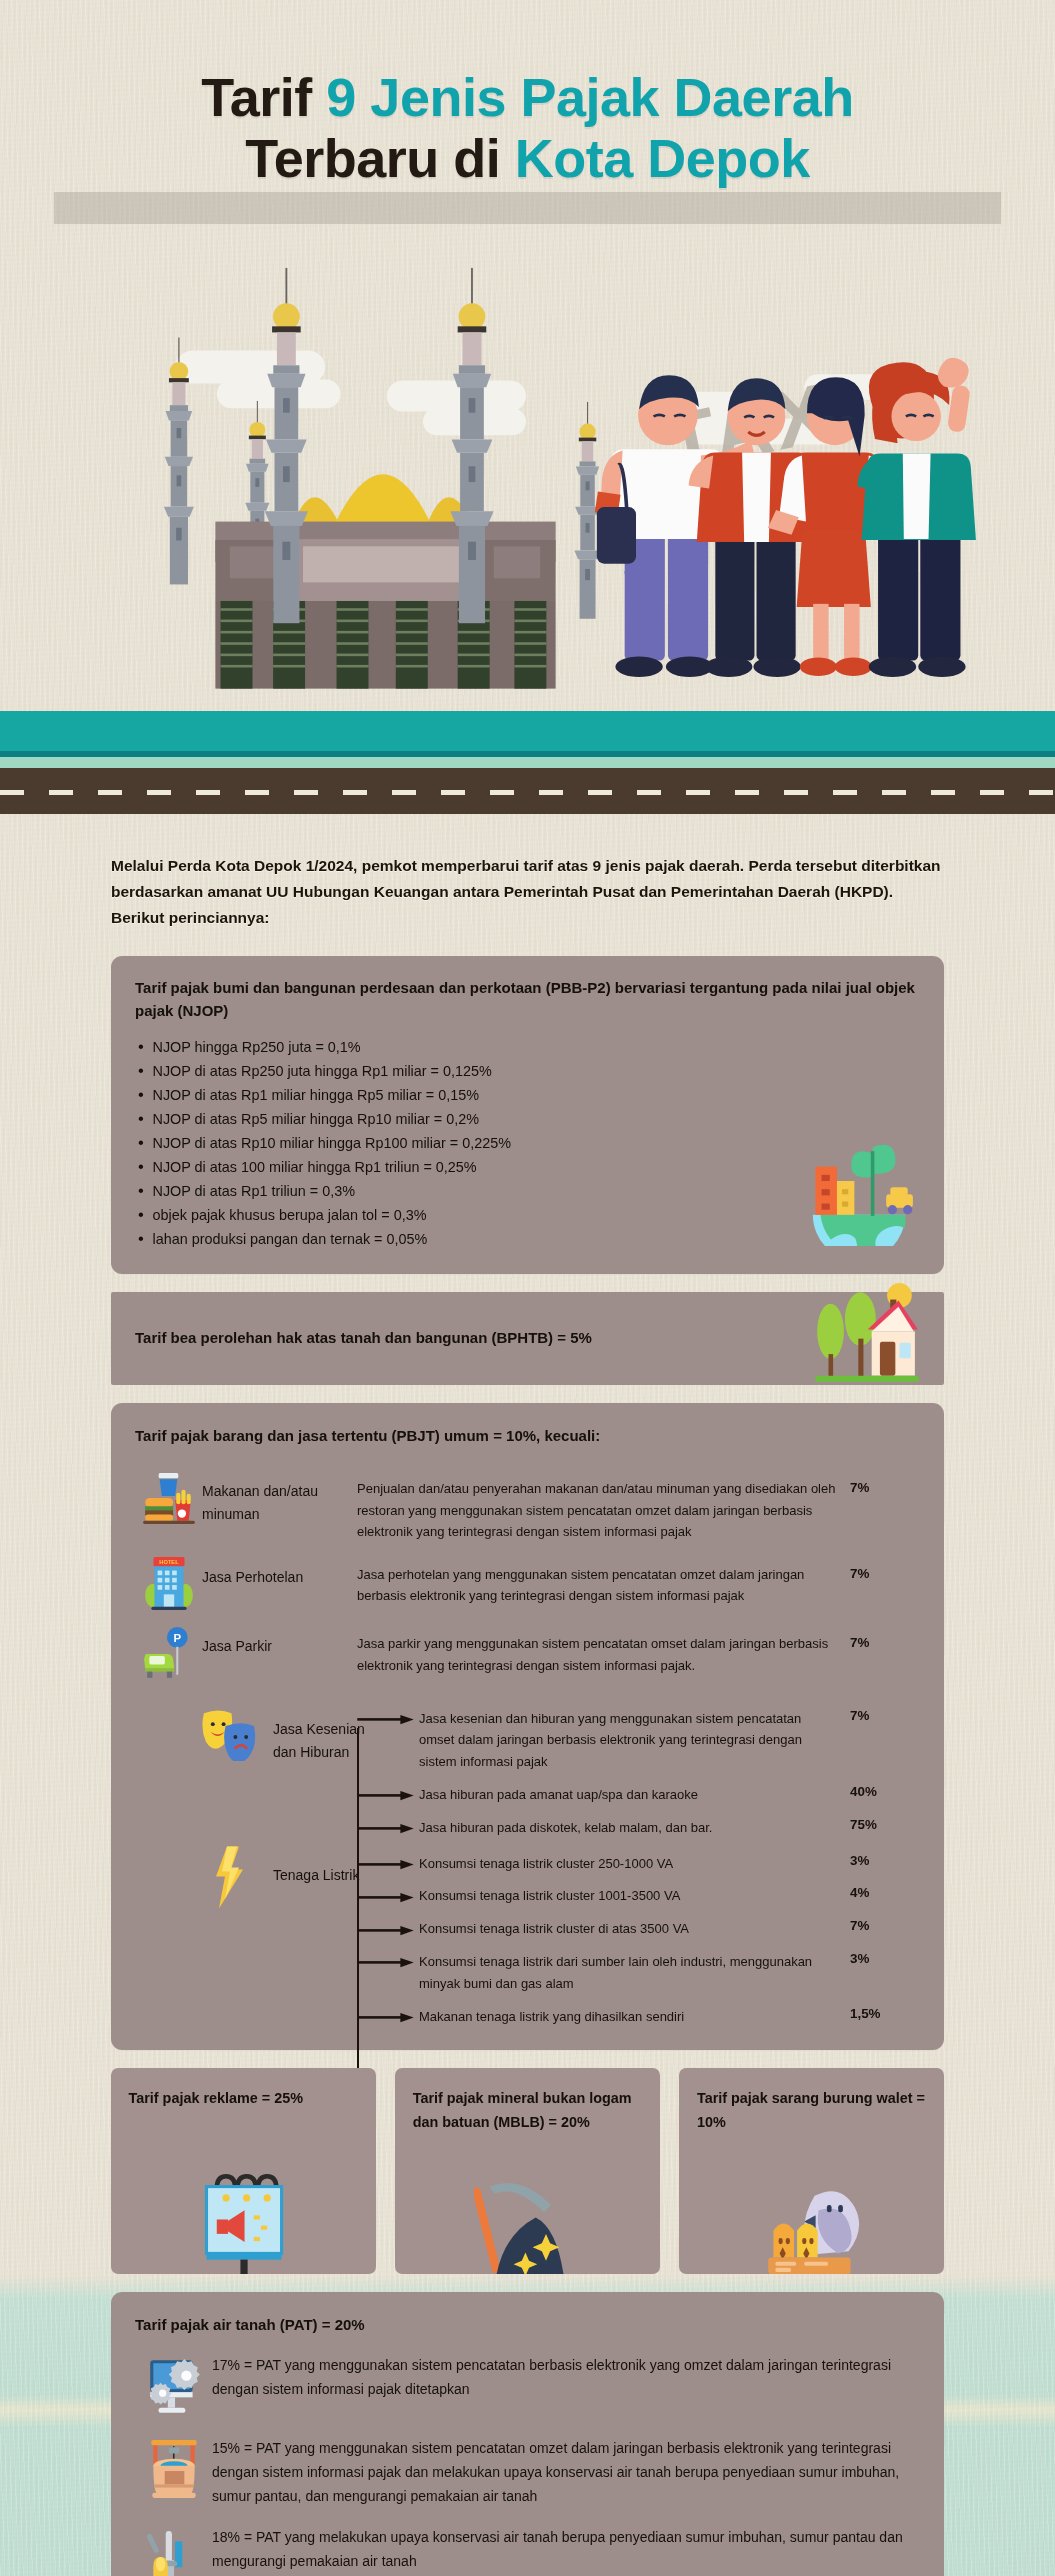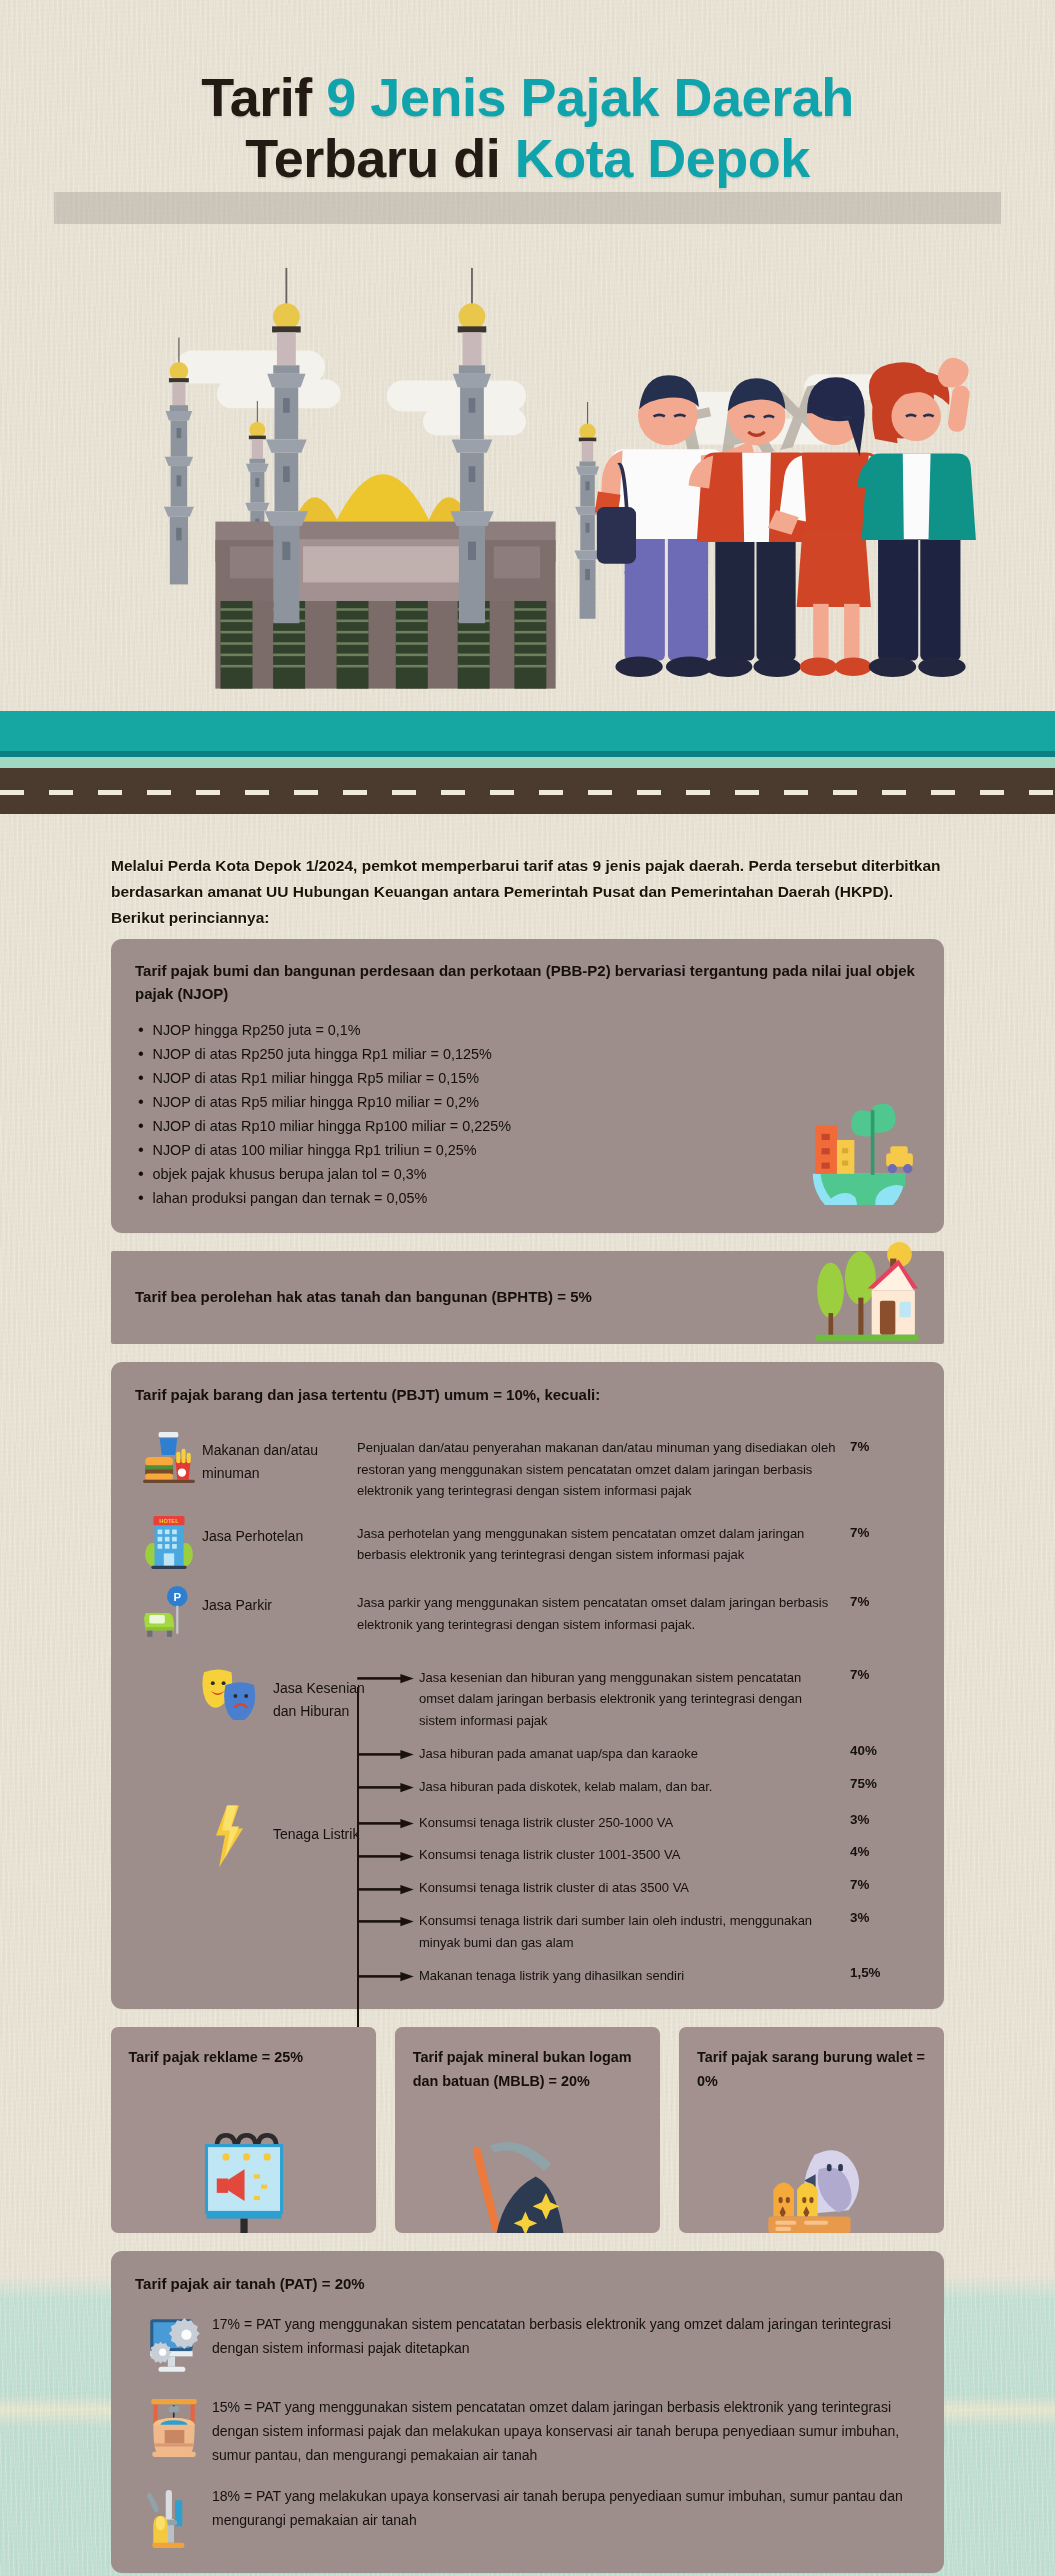--- a/index.html
+++ b/index.html
@@ -71,21 +71,21 @@
   .road-mint{ position:absolute; left:0; right:0; bottom:66px; height:12.4px; background:#9fd8c3; z-index:4;}
   .road-dark{ position:absolute; left:0; right:0; bottom:20.6px; height:46px; background:#4b3a2e; z-index:4;}
   .road-dash{ position:absolute; left:0; right:0; bottom:40px; height:4.6px; z-index:5;
     background:repeating-linear-gradient(90deg,#efe9dc 0 24px, transparent 24px 49px);}
 
   
   .content { position:relative; padding:0 111px; z-index:8; }
 
   .intro{
     font-size:15.5px; line-height:26px; font-weight:bold; color:#1d1409;
-    margin-top:17.5px; margin-bottom:8px;
+    margin-top:17.5px; margin-bottom:25px;
     text-shadow:0 0.5px 0 rgba(255,255,255,.55);
   }
 
   .card{
     background:#9d8e8c; border-radius:11.3px; padding:20.6px 24px 23px 24px;
     position:relative; margin-bottom:17.5px;
     box-shadow:0 0.5px 0 rgba(0,0,0,.05);
   }
   .card h3{
     font-size:15px; line-height:23px; font-weight:bold; color:#16100a;
@@ -358,20 +358,21 @@
 
     <div class="card">
       <h3>Tarif pajak bumi dan bangunan perdesaan dan perkotaan (PBB-P2) bervariasi tergantung pada nilai jual objek pajak (NJOP)</h3>
       <ul>
         <li>NJOP hingga Rp250 juta = 0,1%</li>
         <li>NJOP di atas Rp250 juta hingga Rp1 miliar = 0,125%</li>
         <li>NJOP di atas Rp1 miliar hingga Rp5 miliar = 0,15%</li>
         <li>NJOP di atas Rp5 miliar hingga Rp10 miliar = 0,2%</li>
         <li>NJOP di atas Rp10 miliar hingga Rp100 miliar = 0,225%</li>
         <li>NJOP di atas 100 miliar hingga Rp1 triliun = 0,25%</li>
+        <li>NJOP di atas Rp1 triliun = 0,3%</li>
         <li>objek pajak khusus berupa jalan tol = 0,3%</li>
         <li>lahan produksi pangan dan ternak = 0,05%</li>
       </ul>
       <svg class="pbb-illus" viewBox="0 0 230 250">
         <path d="M25 190 a90 90 0 0 0 180 0 z" fill="#8fe3f5"></path>
         <path d="M40 190 a90 90 0 0 0 20 48 q30 -20 48 -2 q10 30 -6 44 a92 92 0 0 0 50 -14 q-14 -30 10 -46 q26 -14 42 -4 a90 90 0 0 0 1 -26 z" fill="#4fc78f"></path>
         <rect x="30" y="96" width="42" height="94" fill="#f26a37"></rect>
         <rect x="72" y="124" width="34" height="66" fill="#f7c94a"></rect>
         <g fill="#c4472b">
             <rect x="42" y="112" width="16" height="12"></rect>
@@ -638,21 +639,21 @@
           <path d="M30 40 q60 -24 120 36 l-14 14 q-54 -54 -96 -36z" fill="#8fa3a8"></path>
           <rect x="16" y="40" width="16" height="170" rx="8" fill="#ec7a3c" transform="rotate(-14 24 125)"></rect>
           <path d="M120 100 q40 20 54 110 h-130 q16 -78 76 -110z" fill="#2c3a52"></path>
           <g fill="#f7d13a">
             <path d="M140 132 l8 18 18 8 -18 8 -8 18 -8 -18 -18 -8 18 -8z"></path>
             <path d="M100 168 l7 16 16 7 -16 7 -7 16 -7 -16 -16 -7 16 -7z"></path>
           </g>
         </svg>
       </div>
       <div class="tcard">
-        <h4>Tarif pajak sarang burung walet = 0%</h4>
+        <h4>Tarif pajak sarang burung walet = 10%</h4>
         <svg class="tillus" viewBox="0 0 210 210">
           <path d="M110 58 q50 -26 78 22 q22 42 -12 86 l-70 6 q-34 -50 4 -114z" fill="#d6d3ea"></path>
           <path d="M118 86 q46 -14 60 30 q14 44 -22 54 q-48 -30 -38 -84z" fill="#b0aacf"></path>
           <g fill="#2c3a52">
               <rect x="134" y="76" width="9" height="14" rx="4"></rect>
               <rect x="156" y="76" width="9" height="14" rx="4"></rect>
             </g>
           <path d="M112 96 l-22 12 22 14z" fill="#3b4a66"></path>
           <g>
             <path d="M30 126 q20 -28 40 0 v52 h-40z" fill="#f5a93a"></path>

